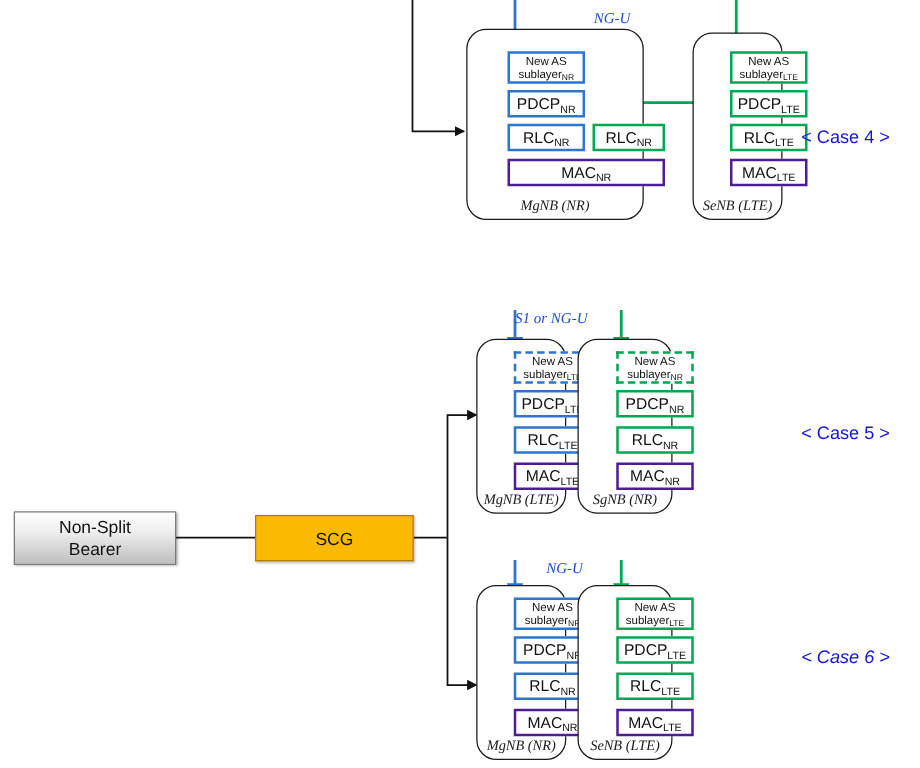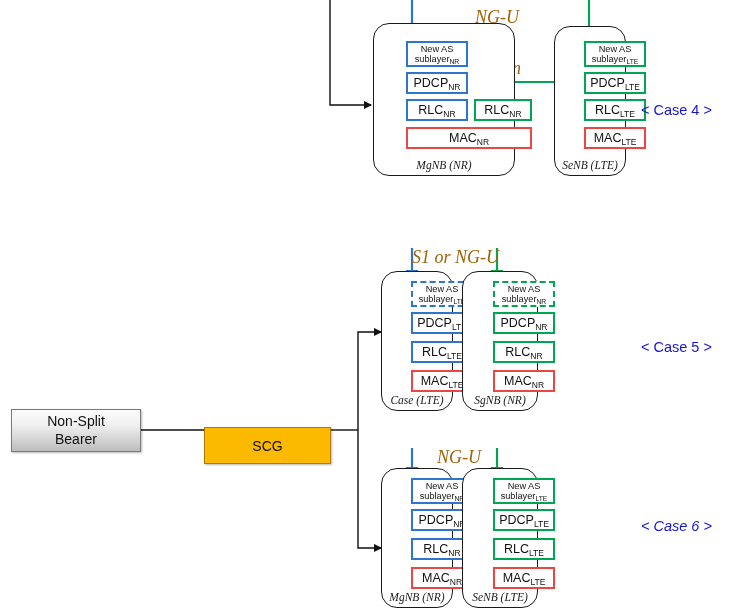--- a/index.html
+++ b/index.html
@@ -23,21 +23,21 @@
 
   
   .lyr{
     position:absolute;box-sizing:border-box;background:#fff;
     display:flex;align-items:center;justify-content:center;
     font-family:"Liberation Sans", sans-serif;
     font-size:12.5px;color:#111;line-height:1;white-space:nowrap;margin-left:25px;
   }
   .lyr.blue{border:2px solid #2E75D0;}
   .lyr.green{border:2px solid #00A651;}
-  .lyr.black{border:2px solid #ef4444;}
+  .lyr.black{border:2px solid #4c1d95;}
   .lyr.dashed-blue{border:2px dashed #2E75D0;}
   .lyr.dashed-green{border:2px dashed #00A651;}
   .lyr.two-line{
     flex-direction:column;justify-content:center;gap:0px;
     font-size:9.2px;line-height:1.12;
   }
   .lyr sub{font-size:.68em;vertical-align:baseline;position:relative;top:.33em;}
   .lyr.two-line sub{font-size:.74em;top:.28em;}
 
   
@@ -48,33 +48,32 @@
     display:flex;align-items:center;justify-content:center;text-align:center;
     font-size:14px;color:#111;line-height:1.22;
     box-shadow:1px 1px 2px rgba(0,0,0,.28);
   }
   .scg{
     position:absolute;box-sizing:border-box;
     border:1px solid #b07d00;background:#FBB900;
     display:flex;align-items:center;justify-content:center;
     font-size:14px;color:#111;
     box-shadow:1px 1px 2px rgba(0,0,0,.28);
-    margin-top:15px;
   }
 
   
   .case{
     position:absolute;font-size:14.5px;color:#1414d6;white-space:nowrap;
     font-family:"Liberation Sans", sans-serif;
   }
 
   
   .iflabel{
     position:absolute;font-family:"Liberation Serif", serif;font-style:italic;
-    font-size:18px;color:#a16207;white-space:nowrap;
+    font-size:12px;color:#1d4ed8;white-space:nowrap;
   }
 
   
   svg.ovl{position:absolute;left:0;top:0;width:736px;height:614px;overflow:visible;pointer-events:none;}
 </style>
 </head>
 <body>
 
 <div id="canvas">
 
@@ -152,21 +151,21 @@
   <div class="lyr green" style="left:559px;top:99px;width:62px;height:22px;">
     <span><span>RLC</span><sub>LTE</sub></span>
   </div>
   <div class="lyr black" style="left:559px;top:127px;width:62px;height:22px;">
     <span><span>MAC</span><sub>LTE</sub></span>
   </div>
 
   <div class="case" style="left:641px;top:102px;">&lt; Case 4 &gt;</div>
 
   <div class="node" style="left:381px;top:271px;width:72px;height:140px;">
-    <div class="node-label">Case (LTE)</div>
+    <div class="node-label">MgNB (LTE)</div>
   </div>
   <div class="lyr dashed-blue two-line" style="left:386px;top:281px;width:62px;height:26px;">
     <span>New AS</span>
     <span><span>sublayer</span><sub>LTE</sub></span>
   </div>
   <div class="lyr blue" style="left:386px;top:312px;width:62px;height:22px;">
     <span><span>PDCP</span><sub>LTE</sub></span>
   </div>
   <div class="lyr blue" style="left:386px;top:341px;width:62px;height:22px;">
     <span><span>RLC</span><sub>LTE</sub></span>

